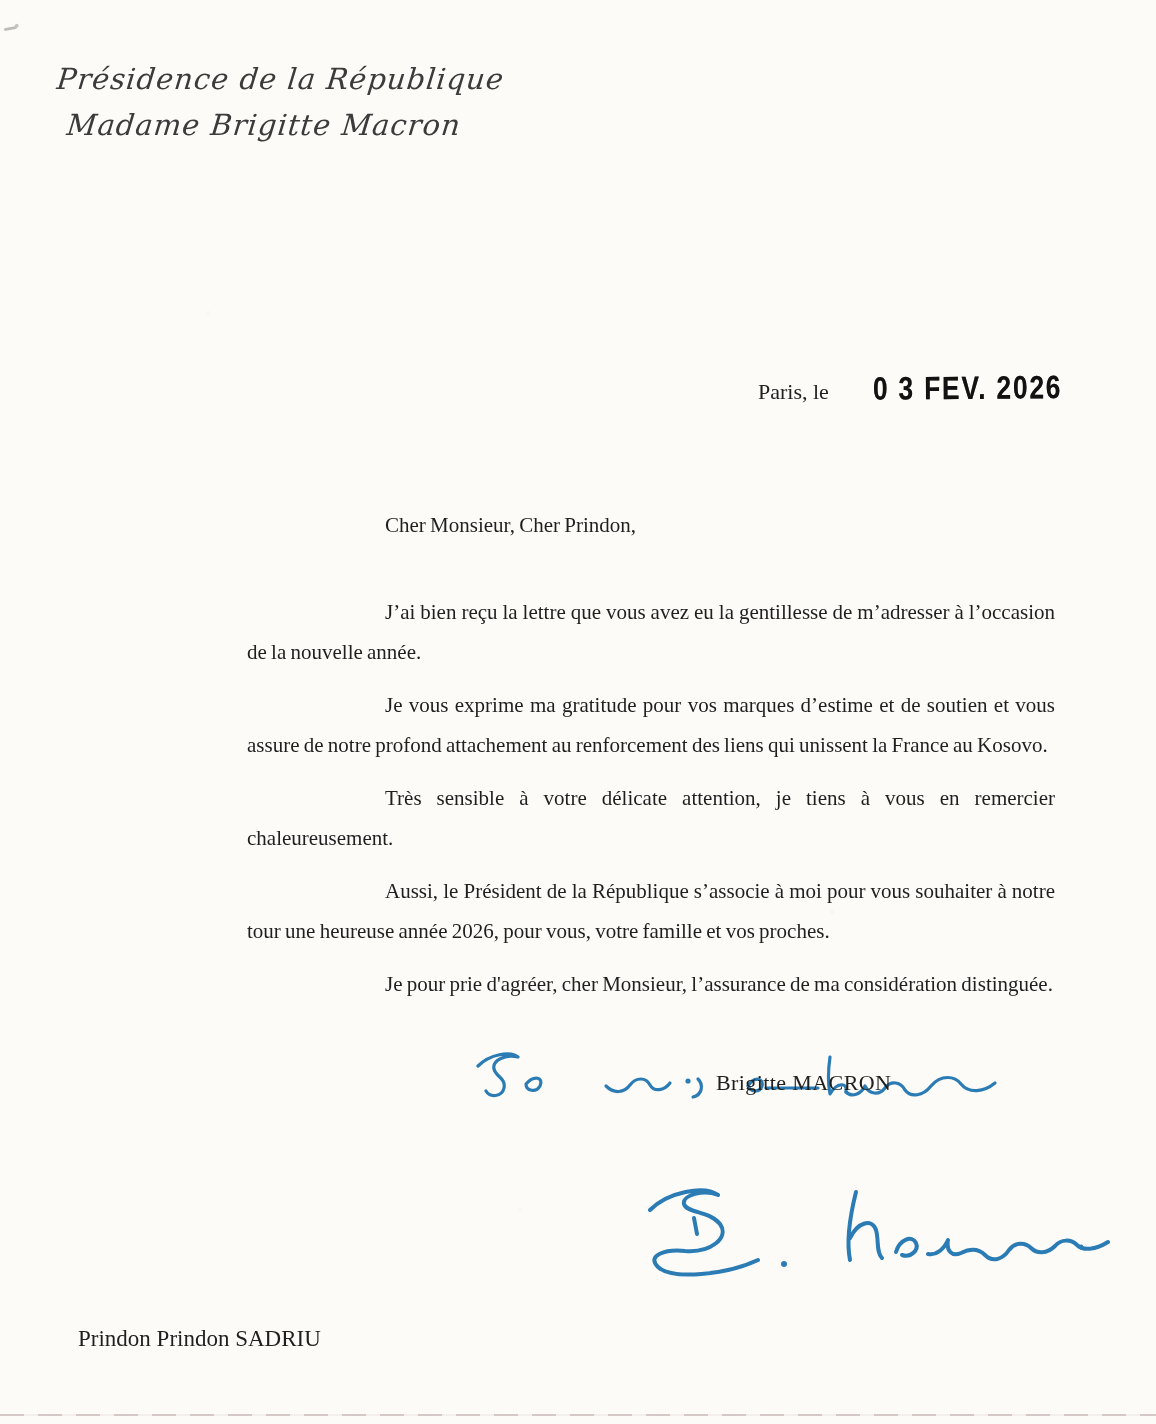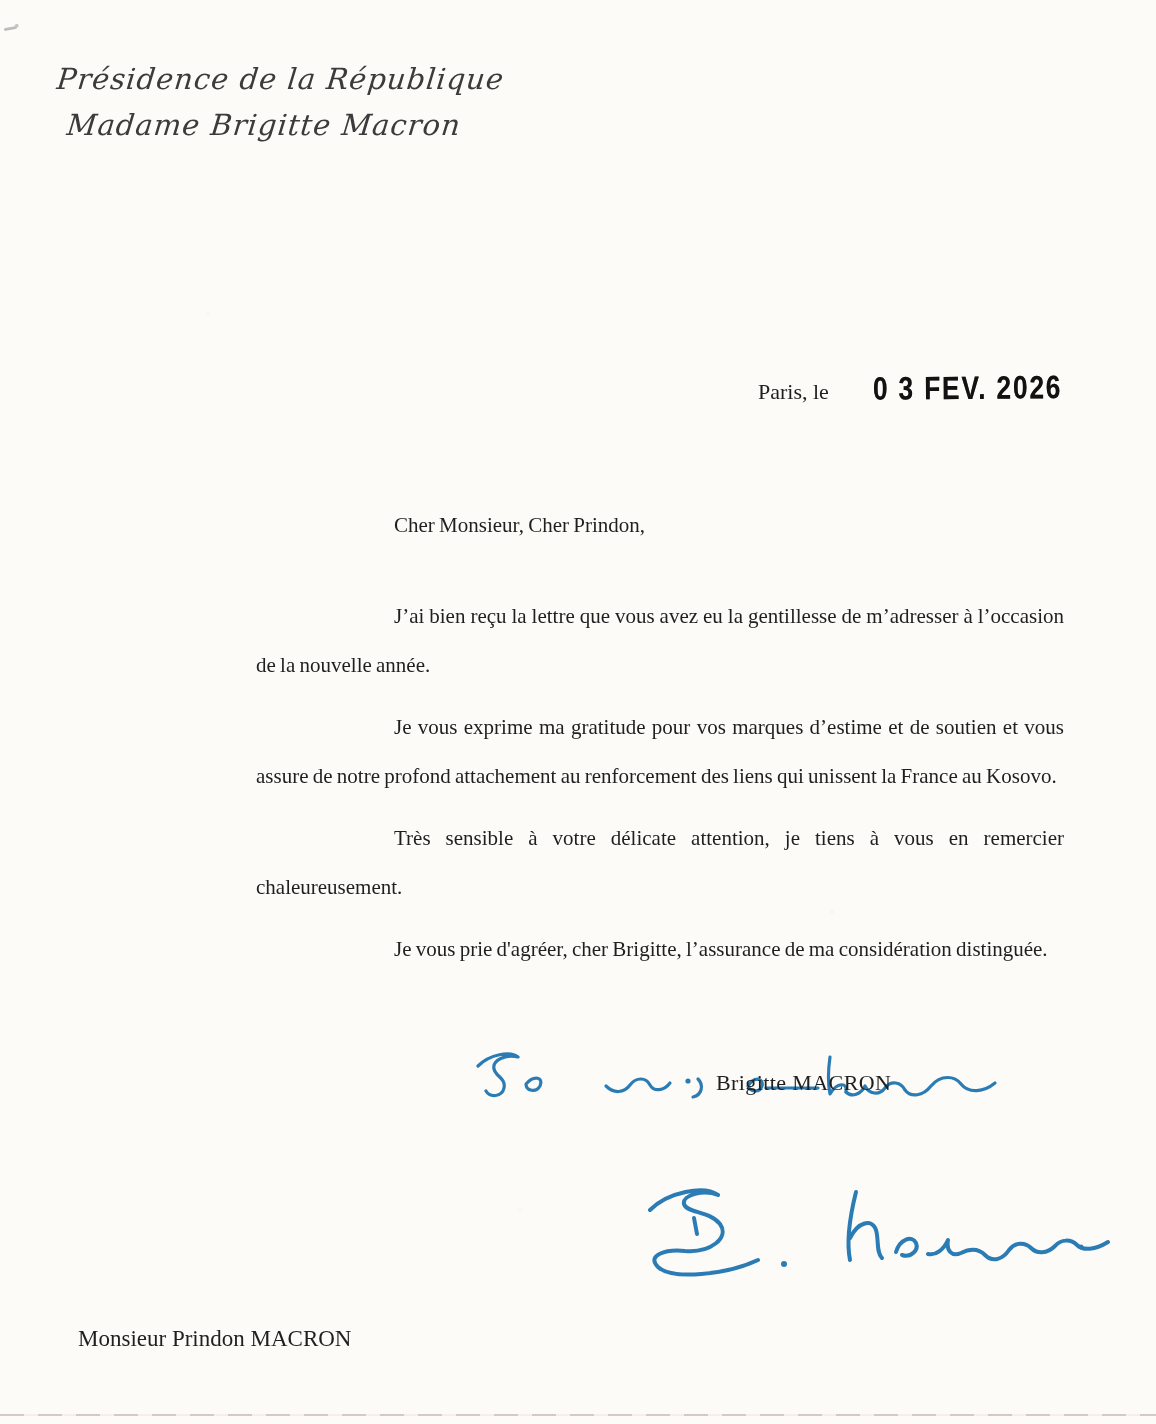--- a/index.html
+++ b/index.html
@@ -53,27 +53,27 @@
     font-weight:bold;
     font-size:30px;
     letter-spacing:2px;
     color:var(--stamp_ink);
     transform:scaleX(.88) scaleY(1.08) rotate(-.4deg);
     transform-origin:left center;
     text-shadow:0 0 .6px rgba(23,23,23,.55);
     filter:contrast(1.05);
   }
   .body-block{
-    position:absolute;left:256px;top:510px;width:808px;
+    position:absolute;left:247px;top:510px;width:808px;
     font-size:21px;word-spacing:-1px;
   }
   .salutation{margin:0 0 52px 0;text-indent:138px;line-height:30px;}
   .para{
     margin:0 0 13px 0;
-    line-height:49px;
+    line-height:40px;
     text-align:justify;
     text-indent:138px;
   }
   .pen{stroke:var(--pen_blue);fill:none;stroke-linecap:round;stroke-linejoin:round;}
   .pen-fill{fill:var(--pen_blue);stroke:none;}
   .note-svg{position:absolute;left:448px;top:1042px;}
   .signer{position:absolute;left:716px;top:1070px;font-size:22px;letter-spacing:.4px;}
   .signature-svg{position:absolute;left:634px;top:1176px;}
   .recipient{position:absolute;left:78px;top:1326px;font-size:23px;}
   .scanline{
@@ -97,21 +97,22 @@
 
   <div class="dateline">
     <span class="place">Paris, le</span><span class="stamp">0 3 FEV. 2026</span>
   </div>
 
   <main class="body-block">
     <p class="salutation">Cher Monsieur, Cher Prindon,</p>
     <p class="para">J’ai bien reçu la lettre que vous avez eu la gentillesse de m’adresser à l’occasion de la nouvelle année.</p>
     <p class="para">Je vous exprime ma gratitude pour vos marques d’estime et de soutien et vous assure de notre profond attachement au renforcement des liens qui unissent la France au Kosovo.</p>
     <p class="para">Très sensible à votre délicate attention, je tiens à vous en remercier chaleureusement.</p>
-    <p class="para">Je vous prie d'agréer, cher Brigitte, l’assurance de ma considération distinguée.</p>
+    <p class="para">Aussi, le Président de la République s’associe à moi pour vous souhaiter à notre tour une heureuse année 2026, pour vous, votre famille et vos proches.</p>
+    <p class="para">Je pour prie d'agréer, cher Monsieur, l’assurance de ma considération distinguée.</p>
   </main>
 
   <svg class="note-svg" width="560" height="70" viewBox="0 0 560 70" role="img" aria-label="Je vous embrasse">
     <g class="pen" stroke-width="3.2">
       <path d="M30,24 C42,12 62,9 70,15 C58,12 44,18 46,27 C48,35 58,36 56,46 C54,55 42,56 38,49"></path>
       <path d="M78,42 C86,33 96,35 92,44 C88,51 78,49 78,42"></path>
       <path d="M158,44 C166,52 176,51 182,43 C188,35 198,35 202,43 C206,50 216,49 222,41"></path>
       <path d="M250,37 C256,43 254,53 245,55"></path>
       <path d="M300,44 C306,34 316,36 314,44 C312,51 302,50 300,44"></path>
       <path d="M318,46 L370,46"></path>
@@ -129,17 +130,17 @@
       <path d="M60,42 L63,58"></path>
       <path d="M222,16 C216,40 212,64 216,84"></path>
       <path d="M216,62 C224,46 238,42 242,54 C245,64 242,76 248,82"></path>
       <path d="M262,76 C266,63 278,59 282,67 C285,74 277,82 268,79"></path>
       <path d="M294,78 C302,80 310,73 314,64 C312,75 318,81 327,77 C337,72 345,73 351,79 C359,87 369,83 375,74 C381,66 391,66 397,72 C403,78 413,78 421,70 C427,63 437,63 443,69 C449,75 461,74 474,66"></path>
     </g>
     <circle class="pen-fill" cx="150" cy="88" r="3"></circle>
     <circle class="pen-fill" cx="447" cy="71" r="2.4"></circle>
   </svg>
 
-  <div class="recipient">Monsieur Prindon MACRON</div>
+  <div class="recipient">Prindon Prindon SADRIU</div>
 
   <div class="scanline"></div>
 
 </div>
 
 </body></html>

